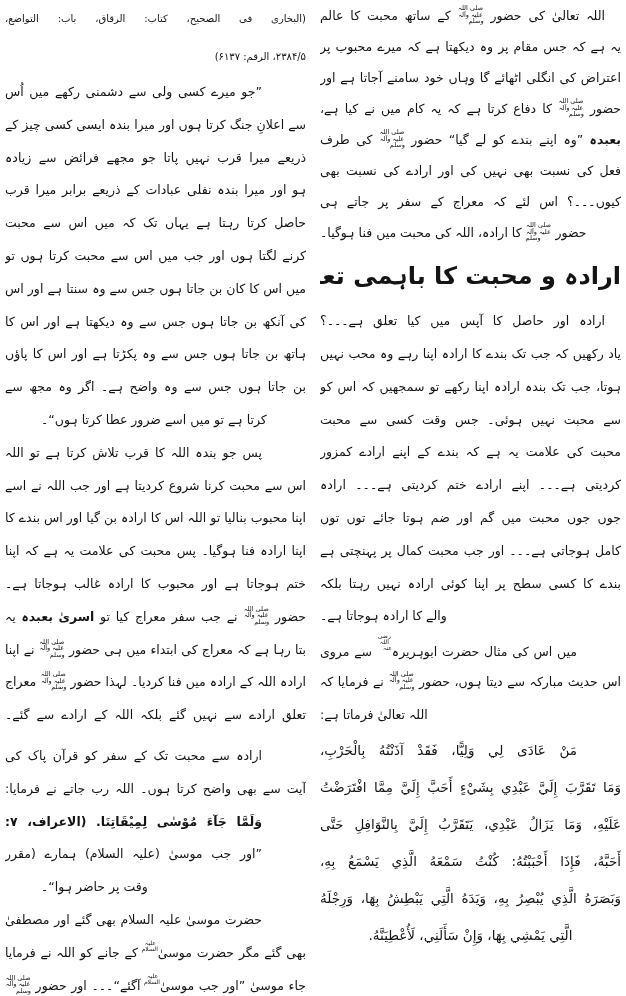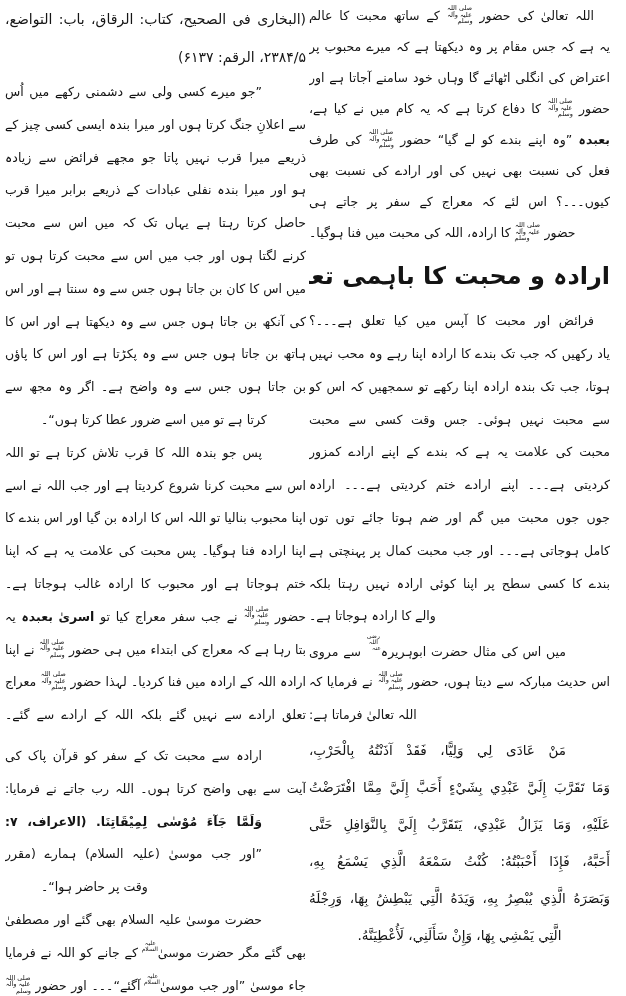--- a/index.html
+++ b/index.html
@@ -1,30 +1,30 @@
 <!DOCTYPE html>
 <html lang="ur" dir="rtl"><head>
 <meta charset="utf-8">
 <style>
   html,body{margin:0;padding:0;background:#ffffff;}
   .page{
     position:relative;width:626px;height:996px;background:#ffffff;
     font-family:"DejaVu Sans",sans-serif;color:#141414;overflow:hidden;direction:rtl;
   }
   .col{position:absolute;top:0;}
-  .col-right{right:16px;width:301px;}
+  .col-right{right:5px;width:301px;}
   .col-left{right:320px;width:301px;}
   .line{
     text-align:justify;text-align-last:justify;
     overflow:hidden;white-space:normal;
     font-size:12.5px;height:32.8px;line-height:32.8px;
   }
   .b-para1 .line{height:31px;line-height:31px;}
   .b-q .line{height:34px;line-height:34px;}
-  .b-ref .line{font-size:14px;height:38px;line-height:38px;}
+  .b-ref .line{font-size:10px;height:38px;line-height:38px;}
   .b-arabic .line{font-size:13.5px;font-weight:400;height:37px;line-height:37px;}
   .heading{
     height:56px;line-height:56px;text-align:center;
     font-size:24px;font-weight:700;white-space:nowrap;overflow:hidden;
   }
   .last{text-align-last:left;}
   .lastr{text-align-last:right;}
   .lastc{text-align-last:center;}
   .indent{padding-right:44px;}
   .indent-sm{padding-right:16px;}
@@ -52,21 +52,21 @@
         <div class="line">یہ ہے کہ جس مقام پر وہ دیکھتا ہے کہ میرے محبوب پر کوئی</div>
         <div class="line">اعتراض کی انگلی اٹھائے گا وہاں خود سامنے آجاتا ہے اور</div>
         <div class="line">حضور <span class="saw">صلی اللہ علیہ وآلہ وسلم</span> کا دفاع کرتا ہے کہ یہ کام میں نے کیا ہے،</div>
         <div class="line"><b>بعبدہ</b> ”وہ اپنے بندے کو لے گیا“ حضور <span class="saw">صلی اللہ علیہ وآلہ وسلم</span> کی طرف</div>
         <div class="line">فعل کی نسبت بھی نہیں کی اور ارادے کی نسبت بھی نہیں کی،</div>
         <div class="line">کیوں۔۔۔؟ اس لئے کہ معراج کے سفر پر جاتے ہی</div>
         <div class="line last">حضور <span class="saw">صلی اللہ علیہ وآلہ وسلم</span> کا ارادہ، اللہ کی محبت میں فنا ہوگیا۔</div>
       </div>
     <div class="heading">ارادہ و محبت کا باہمی تعلق</div>
     <div class="b b-q">
-        <div class="line indent-sm">فرائض اور محبت کا آپس میں کیا تعلق ہے۔۔۔؟</div>
+        <div class="line indent-sm">ارادہ اور حاصل کا آپس میں کیا تعلق ہے۔۔۔؟</div>
       </div>
     <div class="b b-body">
         <div class="line">یاد رکھیں کہ جب تک بندے کا ارادہ اپنا رہے وہ محب نہیں</div>
         <div class="line">ہوتا، جب تک بندہ ارادہ اپنا رکھے تو سمجھیں کہ اس کو کسی</div>
         <div class="line">سے محبت نہیں ہوئی۔ جس وقت کسی سے محبت ہوجائے تو</div>
         <div class="line">محبت کی علامت یہ ہے کہ بندے کے اپنے ارادے کمزور</div>
         <div class="line">کردیتی ہے۔۔۔ اپنے ارادے ختم کردیتی ہے۔۔۔ ارادہ</div>
         <div class="line">جوں جوں محبت میں گم اور ضم ہوتا جائے توں توں محبت</div>
         <div class="line">کامل ہوجاتی ہے۔۔۔ اور جب محبت کمال پر پہنچتی ہے تو</div>
         <div class="line">بندے کا کسی سطح پر اپنا کوئی ارادہ نہیں رہتا بلکہ محبت کرنے</div>

